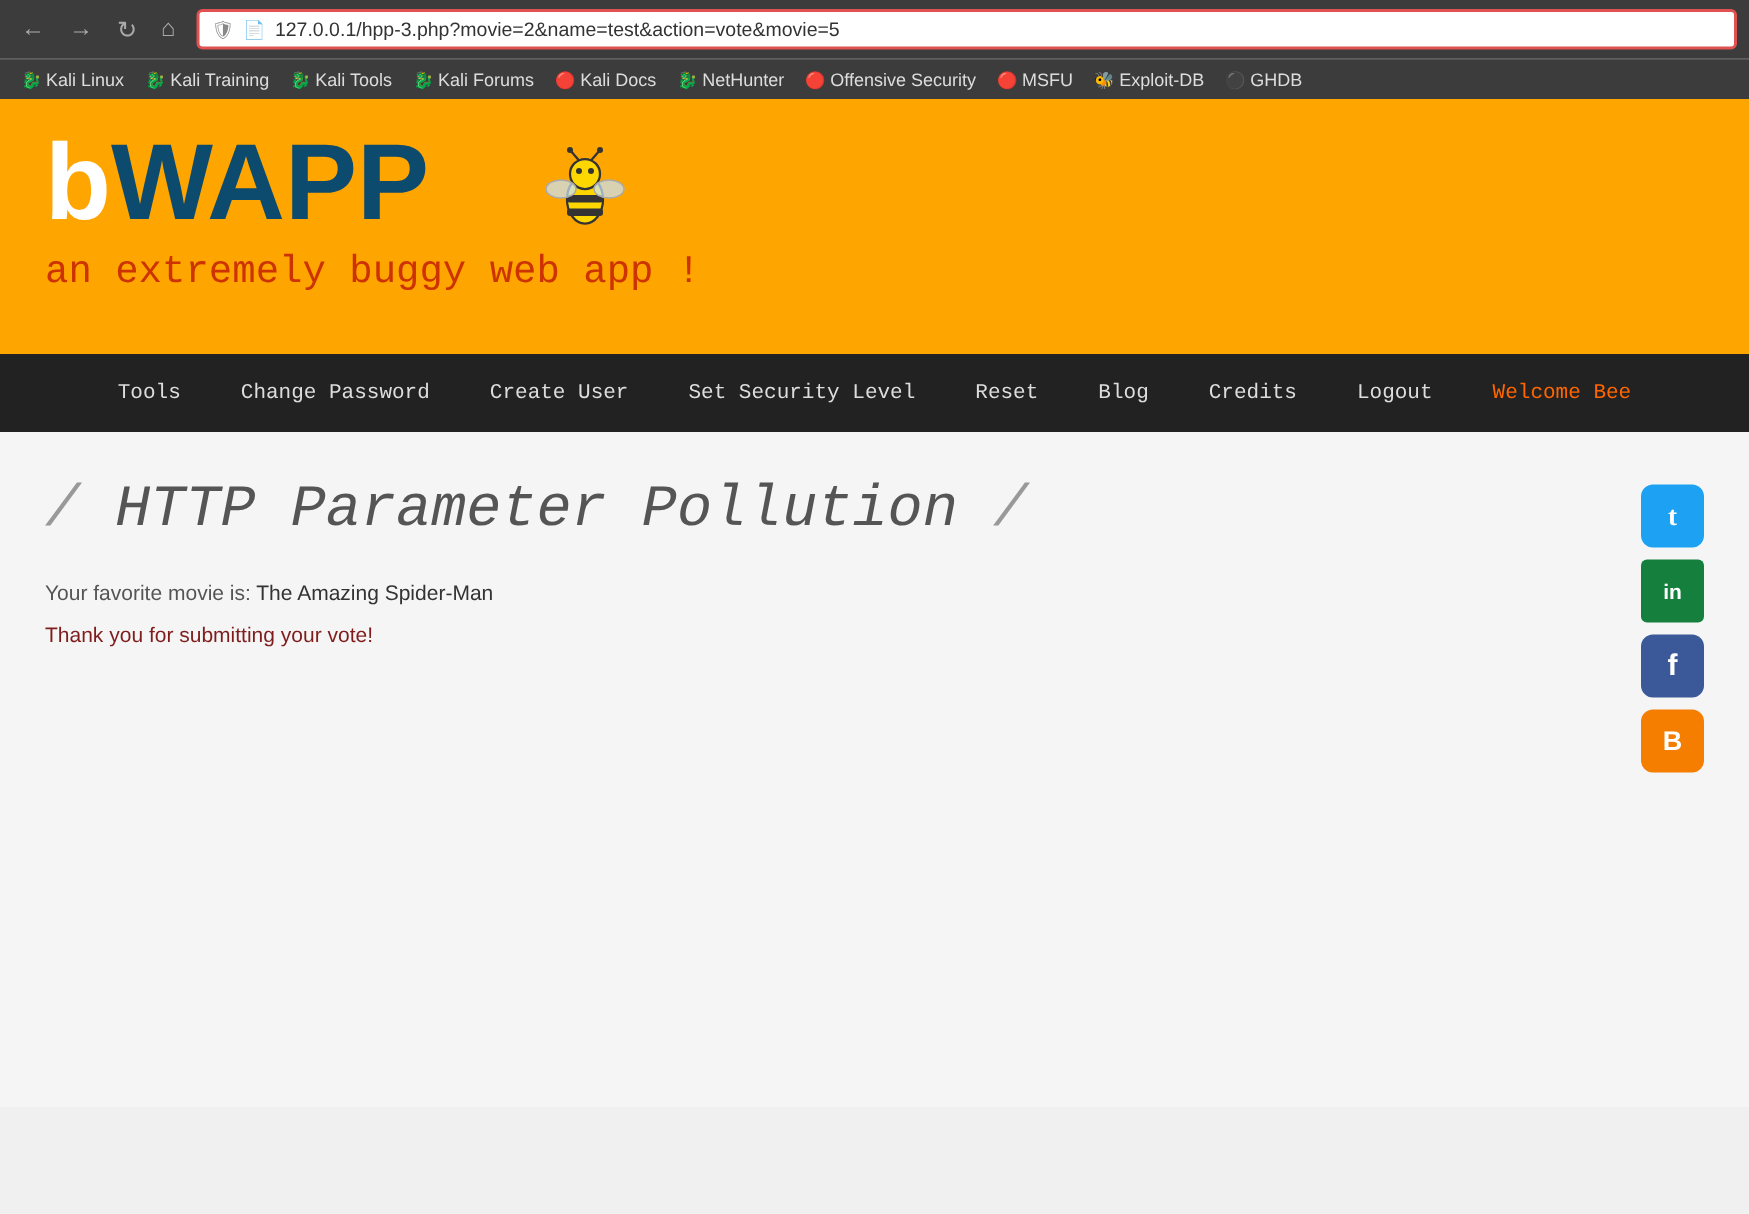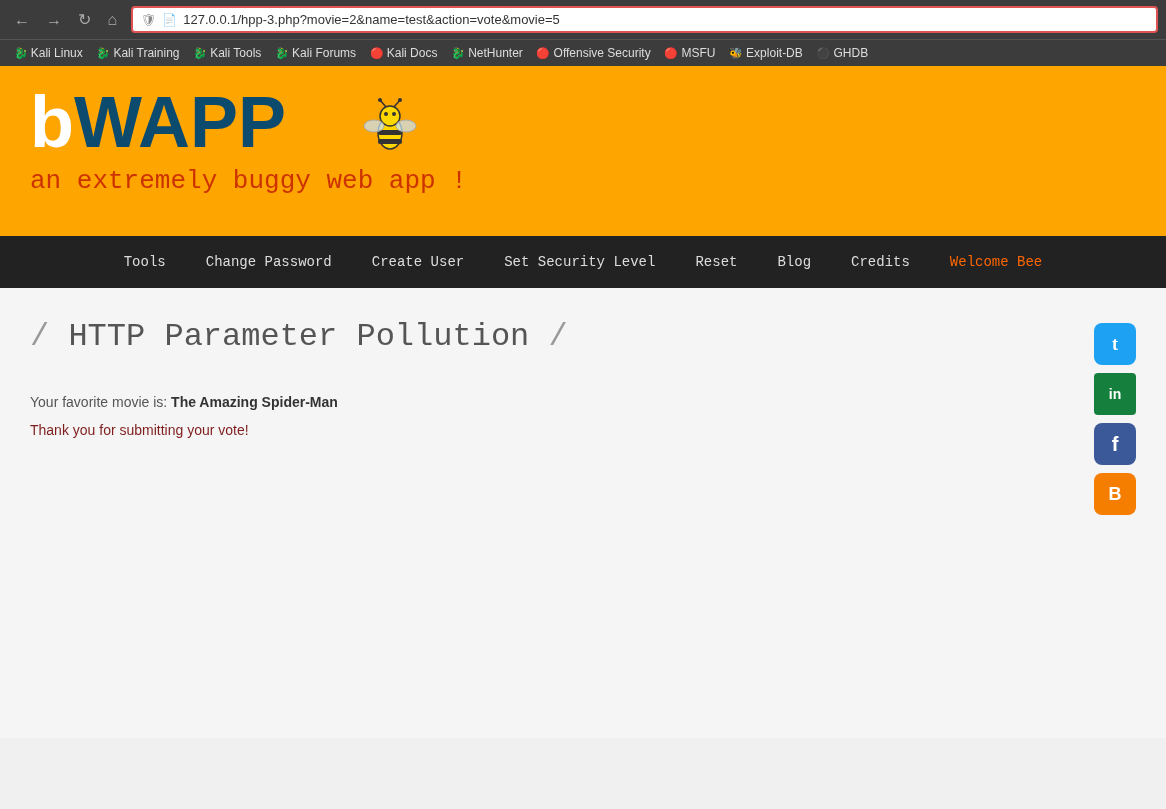--- a/index.html
+++ b/index.html
@@ -122,33 +122,34 @@
       background: #f5f5f5;
       min-height: 450px;
       padding: 30px 30px;
       position: relative;
       display: flex;
       justify-content: space-between;
     }
     .content-area { flex: 1; }
     .page-title {
       font-family: 'Courier New', monospace;
-      font-size: 32px;
+      font-size: 39px;
       color: #555;
-      margin-bottom: 39px;
+      margin-bottom: 25px;
       font-weight: normal;
+      font-style: italic;
     }
     .slash { color: #999; }
     .favorite-movie-line {
       font-size: 14px;
       color: #555;
       margin-bottom: 12px;
     }
     .movie-name {
-      font-weight: bold;
+      font-weight: normal;
       color: #333;
     }
     .thank-you {
       font-size: 14px;
       color: #7f1d1d;
     }
 
     
     .social-sidebar {
       display: flex;
@@ -274,20 +275,21 @@
 </div>
 
 <nav class="main-nav">
   <a href="#">Tools</a>
   <a href="#">Change Password</a>
   <a href="#">Create User</a>
   <a href="#">Set Security Level</a>
   <a href="#">Reset</a>
   <a href="#">Blog</a>
   <a href="#">Credits</a>
+  <a href="#">Logout</a>
   <a href="#" class="welcome">Welcome Bee</a>
 </nav>
 
 <div class="main-content">
   <div class="content-area">
     <h1 class="page-title">
       <span class="slash">/</span>
       <span>HTTP Parameter Pollution</span>
       <span class="slash">/</span>
     </h1>

